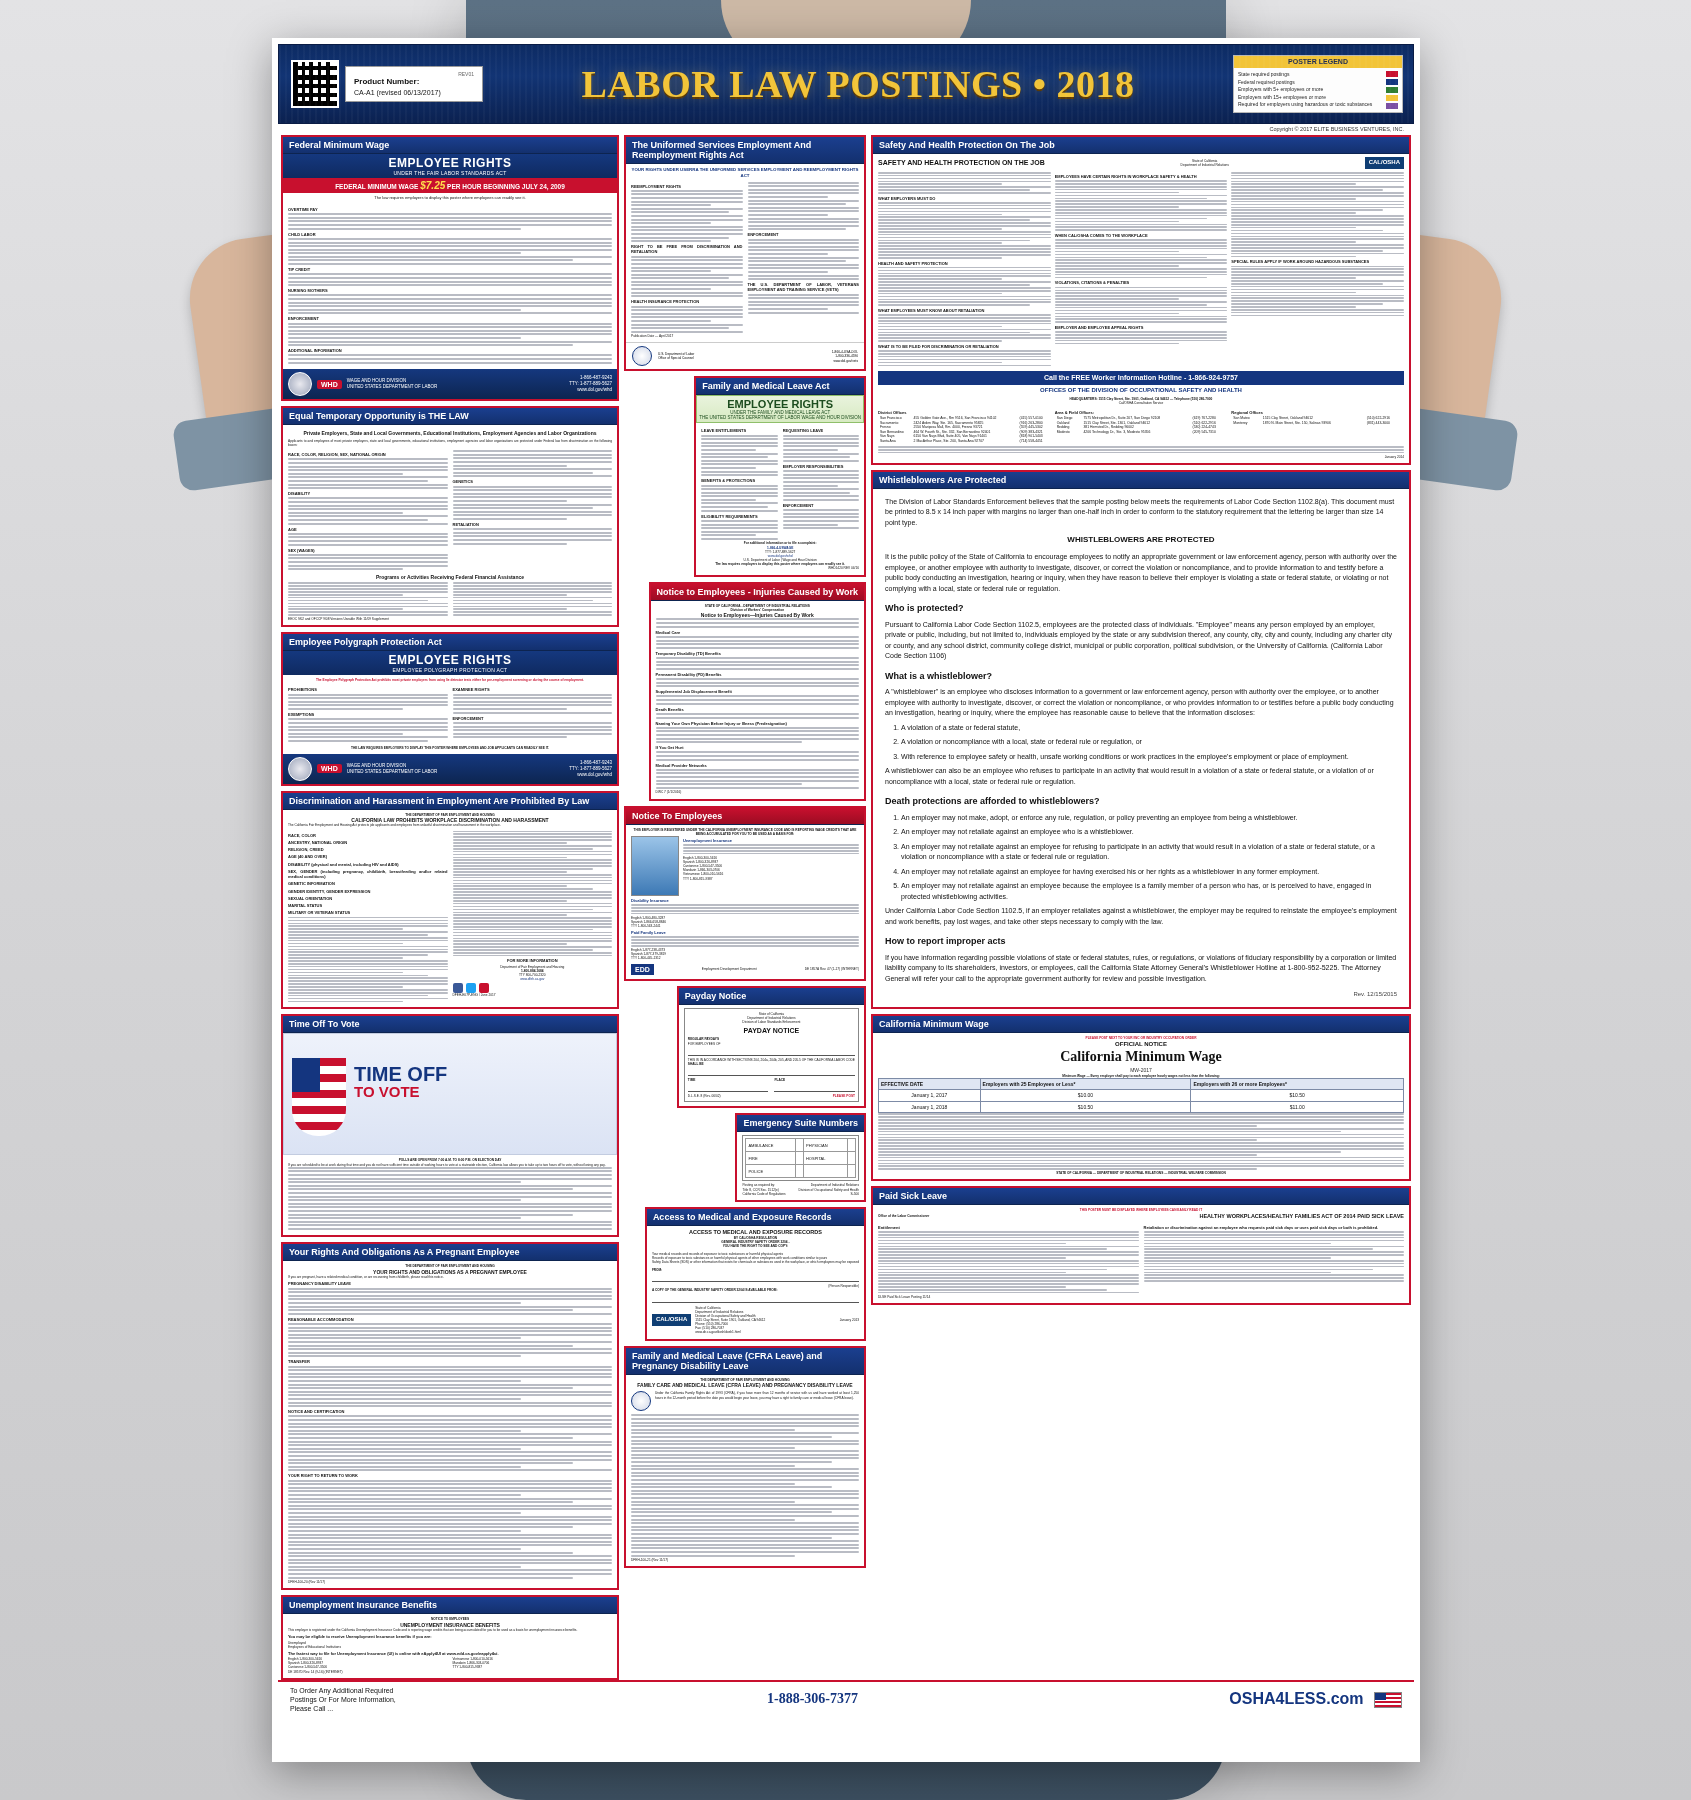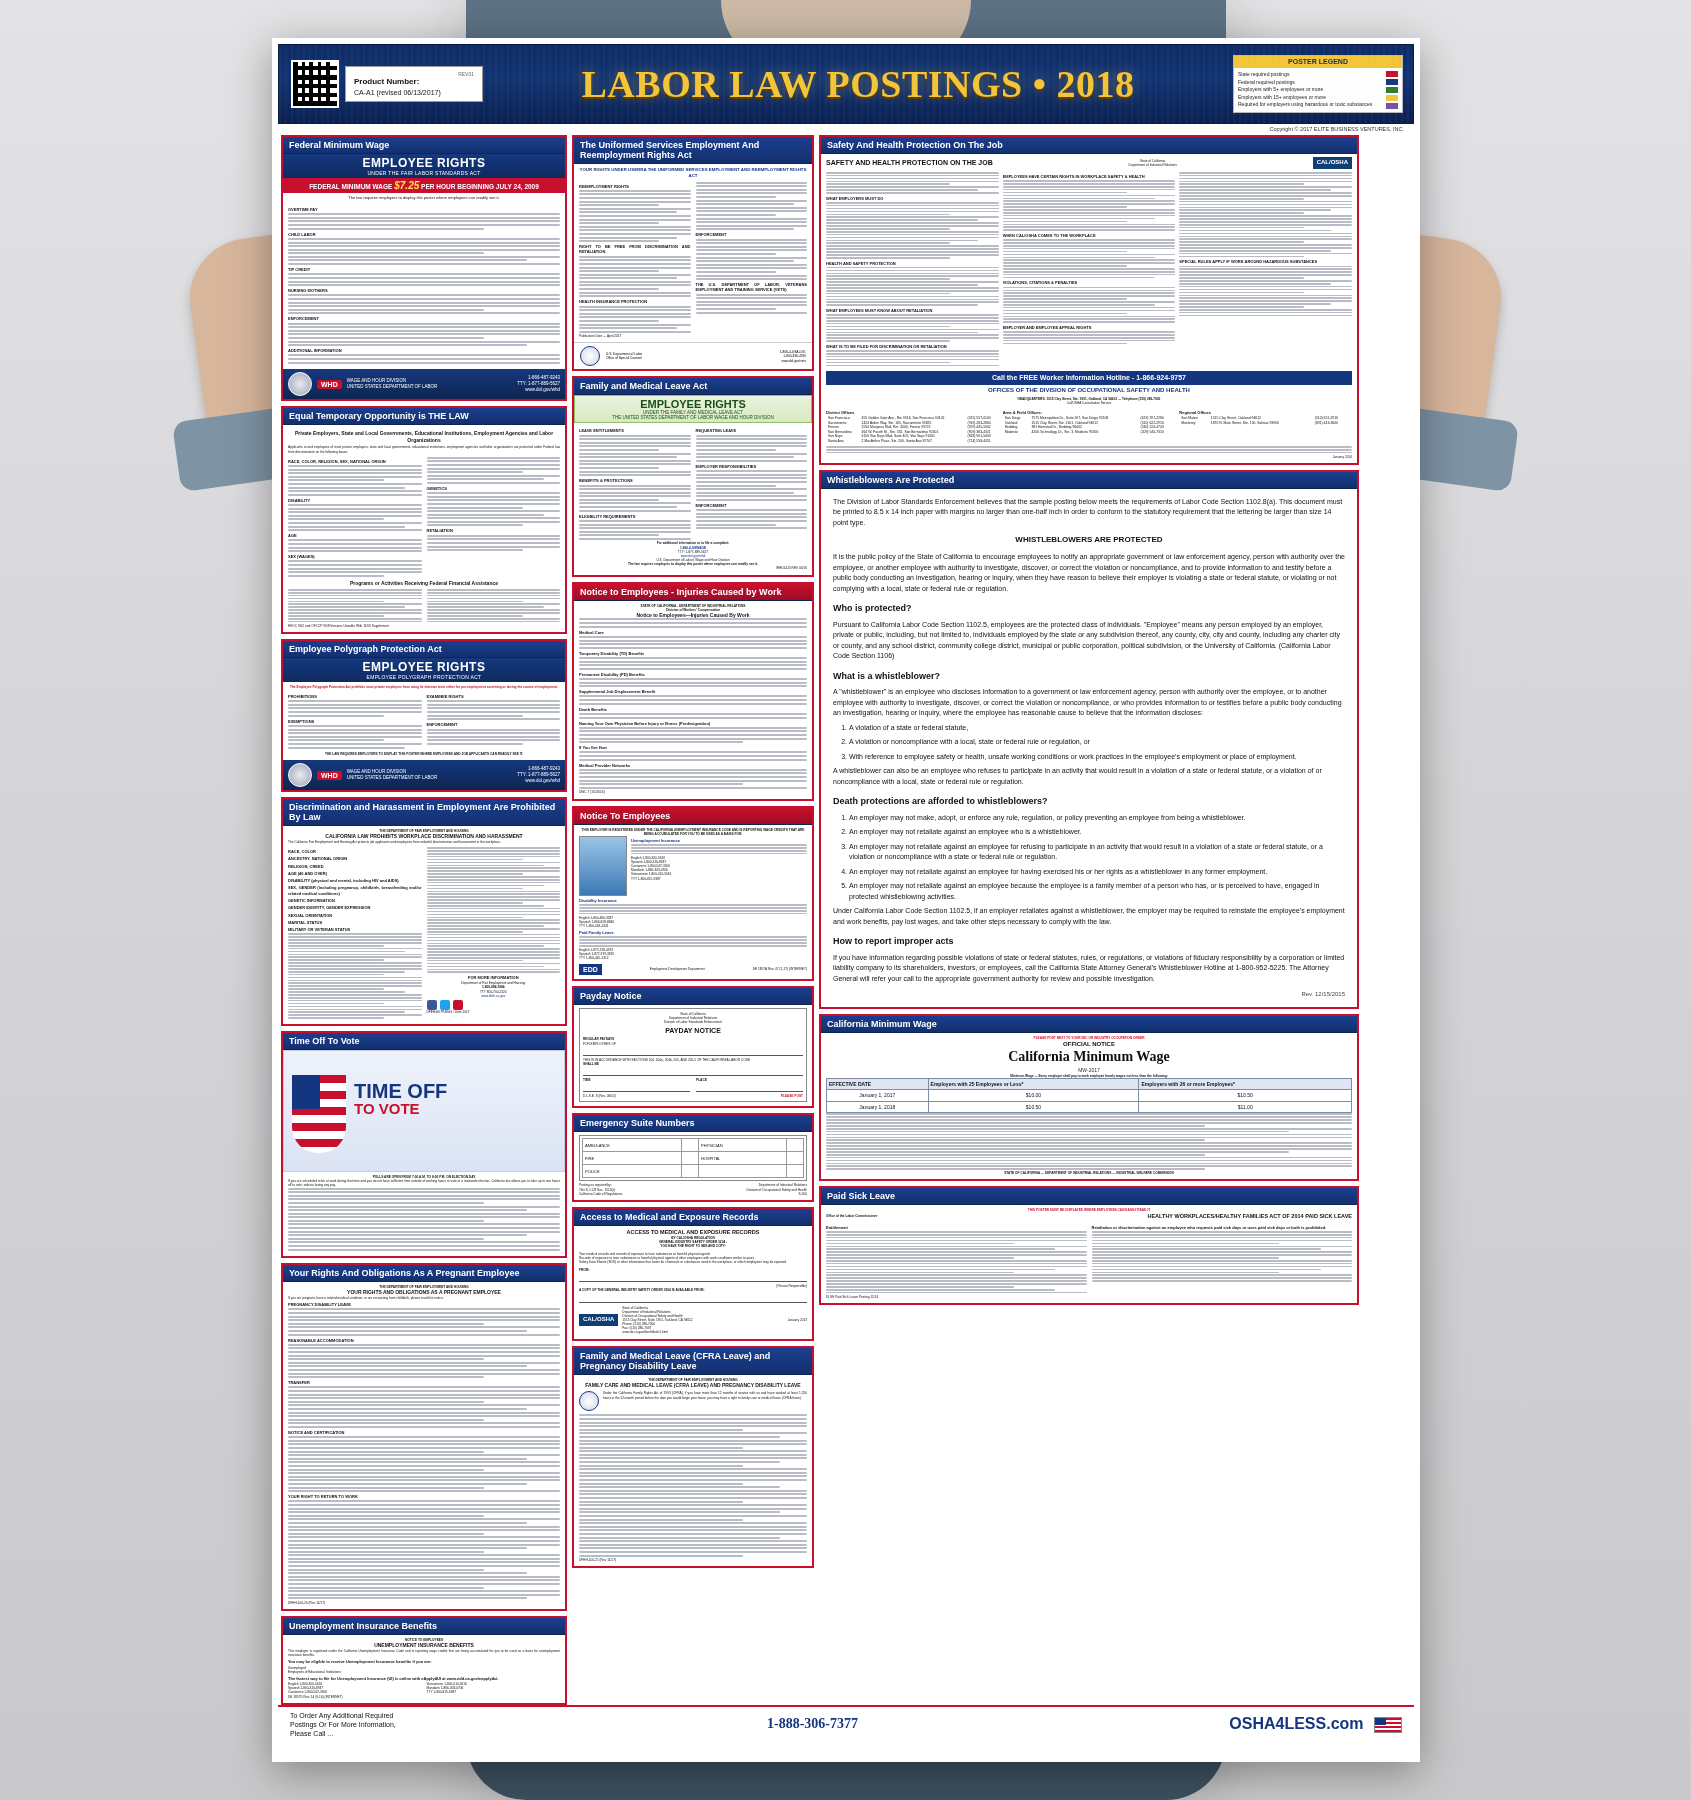--- a/index.html
+++ b/index.html
@@ -85,21 +85,21 @@
   .legend .ltext{flex:1;}
   .legend .lswatch{width:12px;display:flex;flex-direction:column;gap:2px;}
   .legend .lswatch i{display:block;height:6px;}
   .copyright{
     text-align:right;font-size:5.5px;color:#333;padding:2px 10px 3px 0;background:#fff;
   }
 
   
   .cols{display:flex;gap:5px;padding:0 3px;}
   .col{display:flex;flex-direction:column;gap:5px;}
-  .c1{width:286px;} .c2{width:242px;} .c3{width:540px;}
+  .c1{width:338px;} .c2{width:242px;align-items:flex-end;} .c3{width:540px;}
 
   
   .panel{border:2px solid #c8102e;background:#fff;position:relative;overflow:hidden;}
   .panel .hdr{
     background:linear-gradient(180deg,#1b3f8f 0%,#13306e 100%);
     color:#fff;font-weight:bold;font-size:9px;padding:3px 6px;border-bottom:1px solid #0d2450;
   }
   .panel .hdr.red{background:linear-gradient(180deg,#c8102e 0%,#9c0c23 100%);}
   .panel .body{padding:3px 5px 4px;font-size:3.4px;line-height:1.32;color:#111;text-align:justify;}
   .sub{font-weight:bold;font-size:5px;text-align:center;margin:2px 0;}

